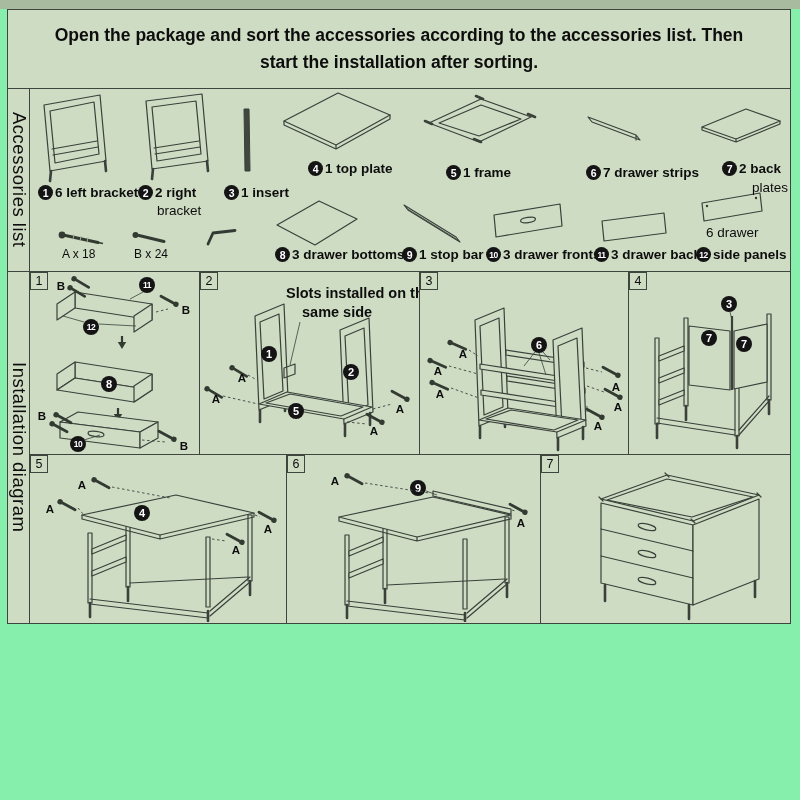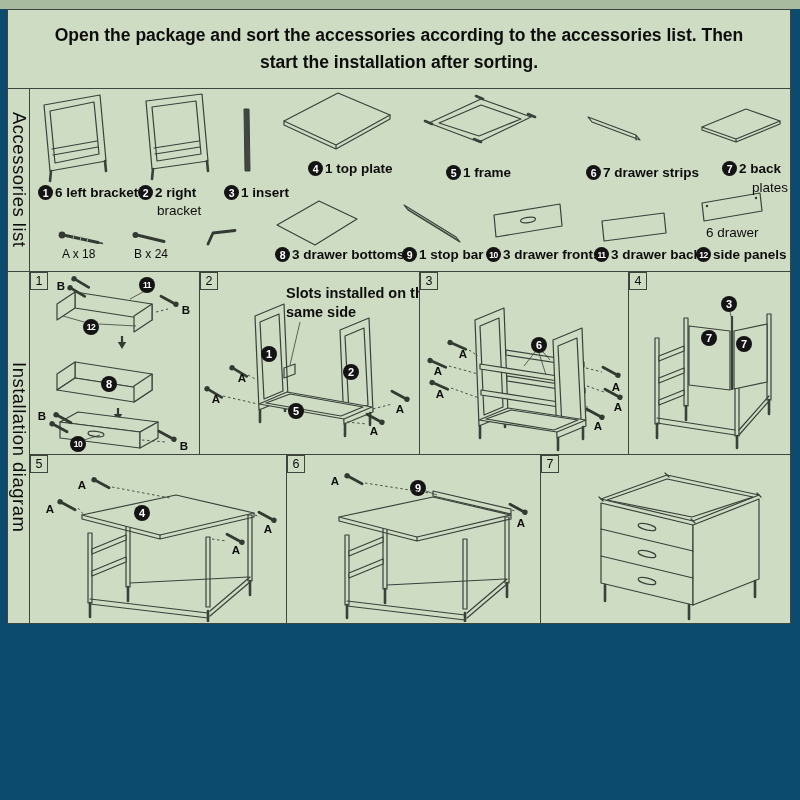--- a/index.html
+++ b/index.html
@@ -1,16 +1,16 @@
 <!DOCTYPE html>
 <html><head>
 <meta charset="utf-8">
 <style>
   html,body{margin:0;padding:0;background:#cfdcc4;font-family:"Liberation Sans",sans-serif;}
-  #page{position:relative;width:800px;height:800px;background:#0c4a6e;overflow:hidden;color:#0d0d0d;}
+  #page{position:relative;width:800px;height:800px;background:#86efac;overflow:hidden;color:#0d0d0d;}
   #topstrip{position:absolute;left:0;top:0;width:800px;height:9px;background:#a9bb9f;}
   .box{position:absolute;border:1.5px solid #3d453c;box-sizing:border-box;background:#cfdcc4;}
   #header{left:7px;top:9px;width:784px;height:80px;display:flex;align-items:flex-start;justify-content:center;}
   #header .t{font-size:17.5px;font-weight:bold;text-align:center;width:700px;line-height:1.55;margin-top:12px;}
   .side{display:flex;align-items:center;justify-content:center;}
   .side .t{writing-mode:vertical-rl;font-size:18.5px;letter-spacing:.5px;white-space:nowrap;}
   .cell{overflow:hidden;}
   .stepnum{position:absolute;left:0;top:0;width:18px;height:18px;border:1.5px solid #3d453c;box-sizing:border-box;display:flex;align-items:center;justify-content:center;font-size:12.5px;background:#cfdcc4;z-index:3;}
   svg.d{position:absolute;left:0;top:0;}
   .ln{fill:none;stroke:#39413a;stroke-width:1.2;stroke-linejoin:round;stroke-linecap:round;}
@@ -263,21 +263,21 @@
       <use href="#scrw" transform="translate(146,168) rotate(200)"></use>
       <text class="lt" x="154" y="178">B</text>
       <path class="dash" d="M112,168 L136,170"></path>
     </svg>
   </div>
 
   
   <div class="box cell" style="left:199px;top:271px;width:221px;height:184px;">
     <div class="stepnum">2</div>
     <div class="note" style="left:86px;top:12px;">Slots installed on the</div>
-    <div class="note" style="left:86px;top:31px;">same side</div>
+    <div class="note" style="left:86px;top:31px;padding-left:16px;">same side</div>
     <svg class="d" width="218" height="181" viewBox="0 0 218 181">
       <g>
         <path class="lf" d="M55,44 L84,32 L88,126 L59,138 Z"></path>
         <path class="ln" d="M60,50 L79,42 L83,119 L64,127 Z"></path>
         <path class="ln th" d="M60,138 L60,150 M85,127 L85,139"></path>
       </g>
       <g>
         <path class="lf" d="M140,58 L169,46 L173,140 L144,152 Z"></path>
         <path class="ln" d="M145,64 L164,56 L168,133 L149,141 Z"></path>
         <path class="ln th" d="M145,152 L145,164 M170,141 L170,153"></path>

